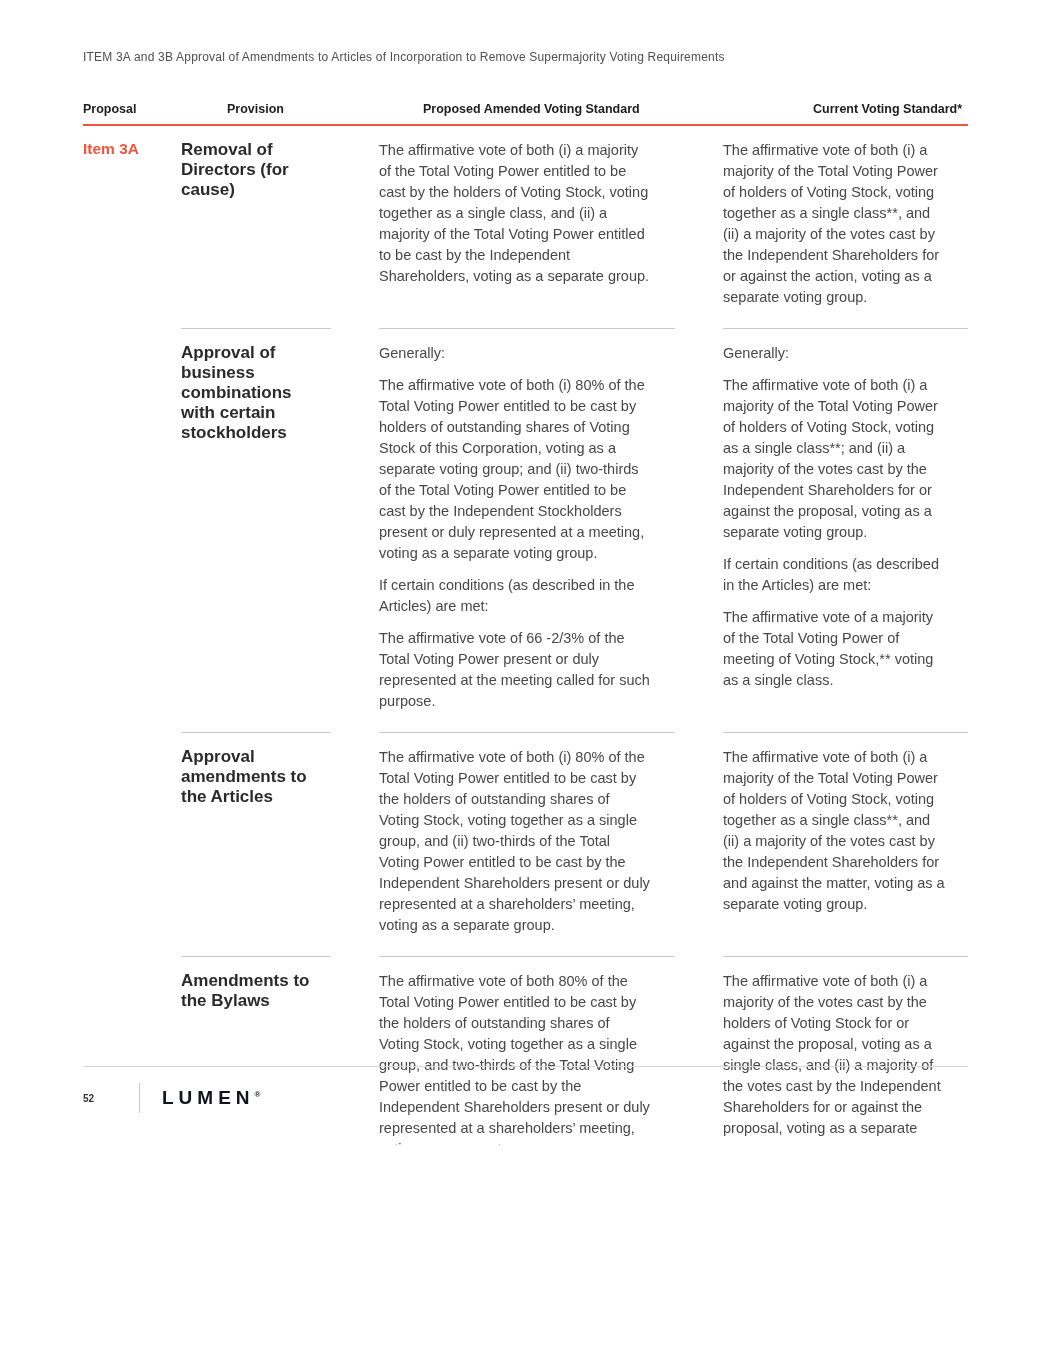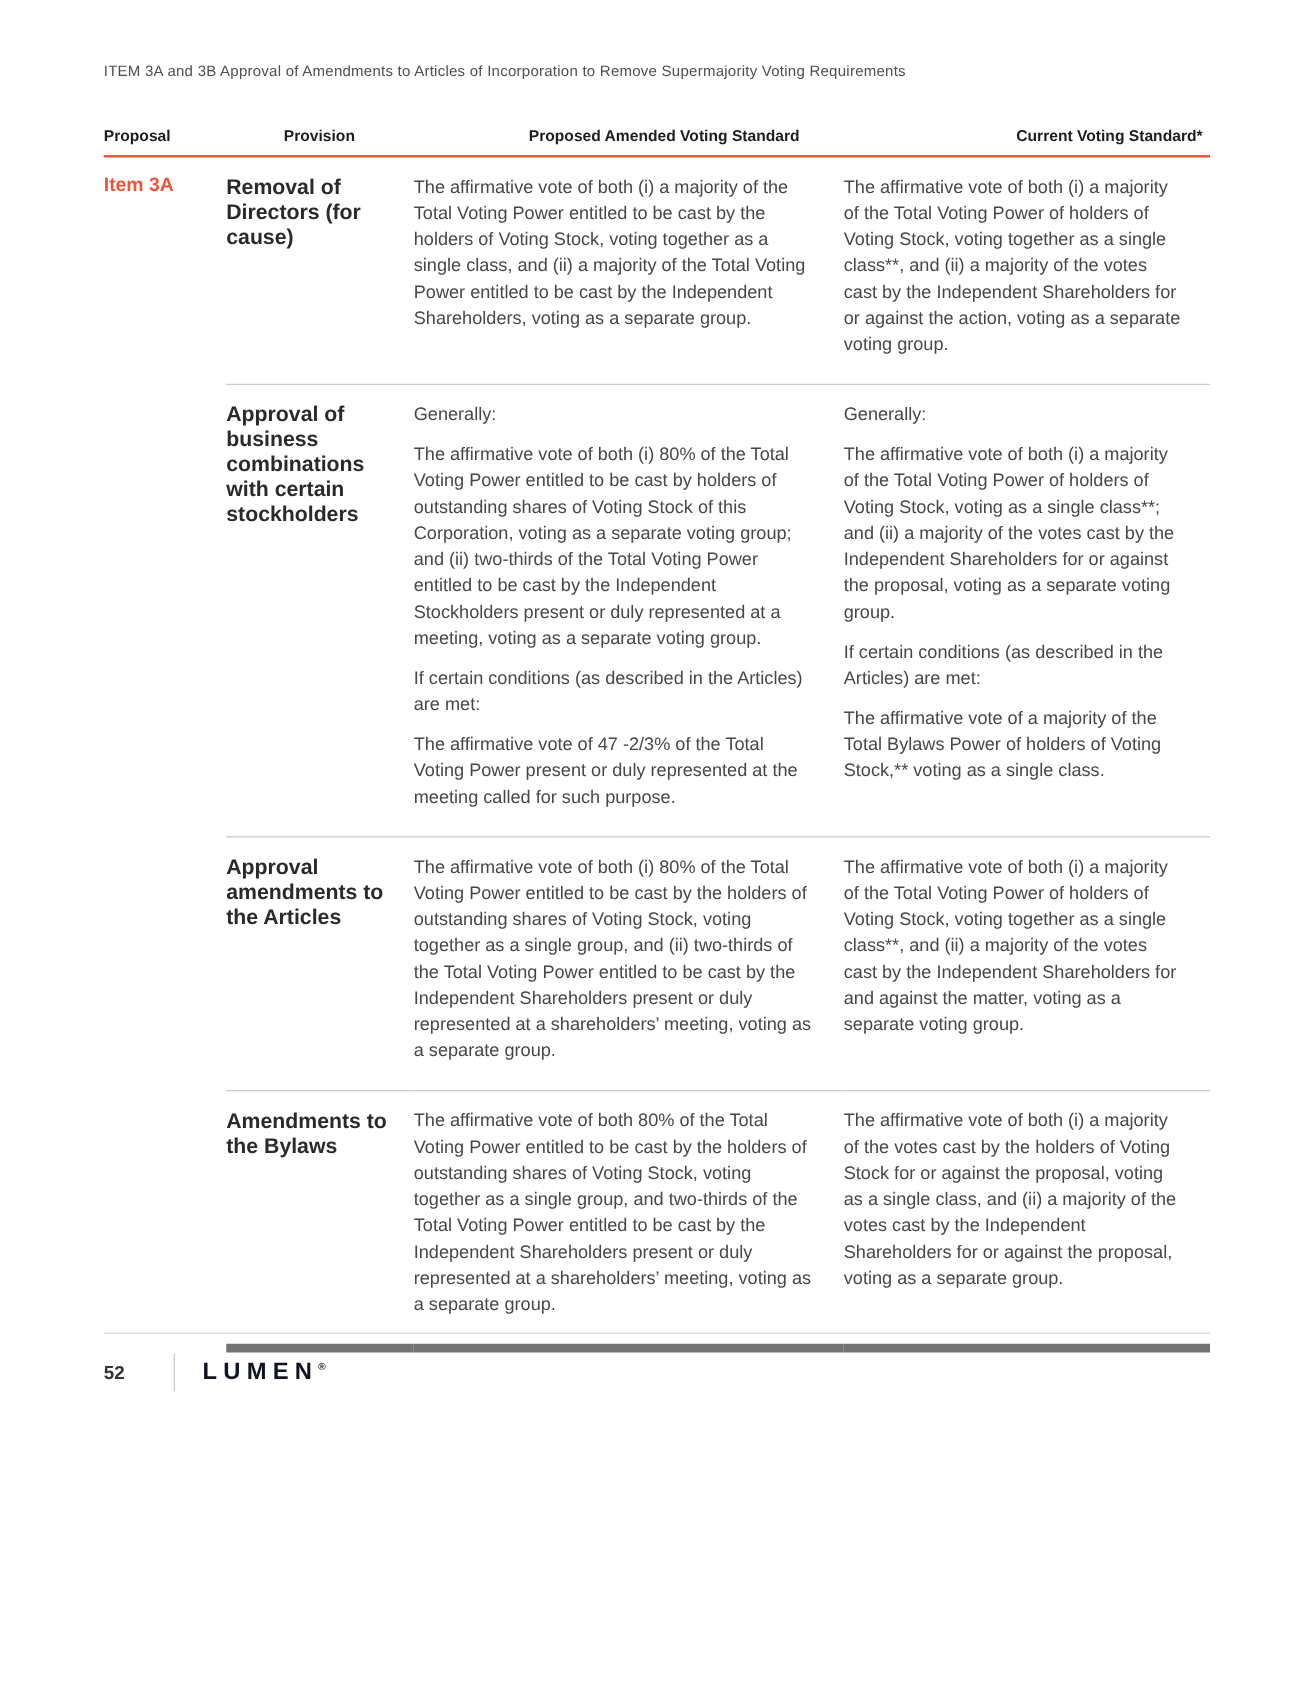--- a/index.html
+++ b/index.html
@@ -63,20 +63,21 @@
     font-size: 17px;
     font-weight: bold;
     line-height: 20px;
     color: #2a2a2a;
     padding-right: 14px;
   }
   .text-cell {
     font-size: 14.5px;
     line-height: 21px;
     color: #474747;
+    margin-left: 48px;
   }
   .text-cell p {
     margin: 0 0 11px 0;
   }
   .text-cell p:last-child {
     margin-bottom: 0;
   }
   
   .vrow.sep .cell:not(.proposal-cell) {
     border-top: 1px solid #c9c9c9;
@@ -89,21 +90,21 @@
     position: absolute;
     left: 83px;
     bottom: 32px;
     width: 885px;
     border-top: 1px solid #d8d8d8;
     padding-top: 16px;
     display: flex;
     align-items: center;
   }
   .page-number {
-    font-size: 15px;
+    font-size: 10px;
     font-weight: bold;
     color: #333333;
     min-width: 38px;
   }
   .footer-divider {
     width: 1px;
     height: 30px;
     background: #c9c9c9;
     margin: 0 22px 0 18px;
   }
@@ -150,27 +151,27 @@
         </div>
       </div>
 
       <div class="vrow sep">
         <div class="cell proposal-cell"></div>
         <div class="cell provision-cell">Approval of business combinations with certain stockholders</div>
         <div class="cell text-cell">
           <p>Generally:</p>
           <p>The affirmative vote of both (i) 80% of the Total Voting Power entitled to be cast by holders of outstanding shares of Voting Stock of this Corporation, voting as a separate voting group; and (ii) two-thirds of the Total Voting Power entitled to be cast by the Independent Stockholders present or duly represented at a meeting, voting as a separate voting group.</p>
           <p>If certain conditions (as described in the Articles) are met:</p>
-          <p>The affirmative vote of 47 -2/3% of the Total Voting Power present or duly represented at the meeting called for such purpose.</p>
+          <p>The affirmative vote of 66 -2/3% of the Total Voting Power present or duly represented at the meeting called for such purpose.</p>
         </div>
         <div class="cell text-cell">
           <p>Generally:</p>
           <p>The affirmative vote of both (i) a majority of the Total Voting Power of holders of Voting Stock, voting as a single class**; and (ii) a majority of the votes cast by the Independent Shareholders for or against the proposal, voting as a separate voting group.</p>
           <p>If certain conditions (as described in the Articles) are met:</p>
-          <p>The affirmative vote of a majority of the Total Bylaws Power of holders of Voting Stock,** voting as a single class.</p>
+          <p>The affirmative vote of a majority of the Total Voting Power of meeting of Voting Stock,** voting as a single class.</p>
         </div>
       </div>
 
       <div class="vrow sep">
         <div class="cell proposal-cell"></div>
         <div class="cell provision-cell">Approval amendments to the Articles</div>
         <div class="cell text-cell">
           <p>The affirmative vote of both (i) 80% of the Total Voting Power entitled to be cast by the holders of outstanding shares of Voting Stock, voting together as a single group, and (ii) two-thirds of the Total Voting Power entitled to be cast by the Independent Shareholders present or duly represented at a shareholders’ meeting, voting as a separate group.</p>
         </div>
         <div class="cell text-cell">

